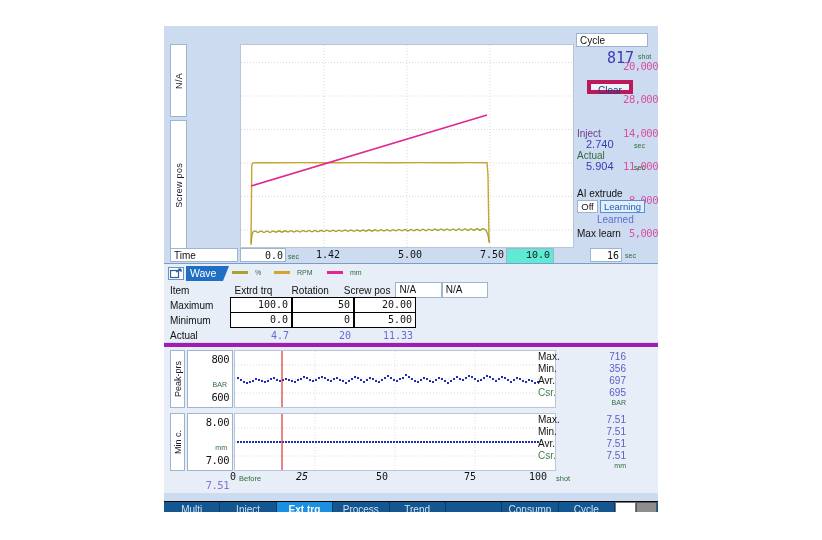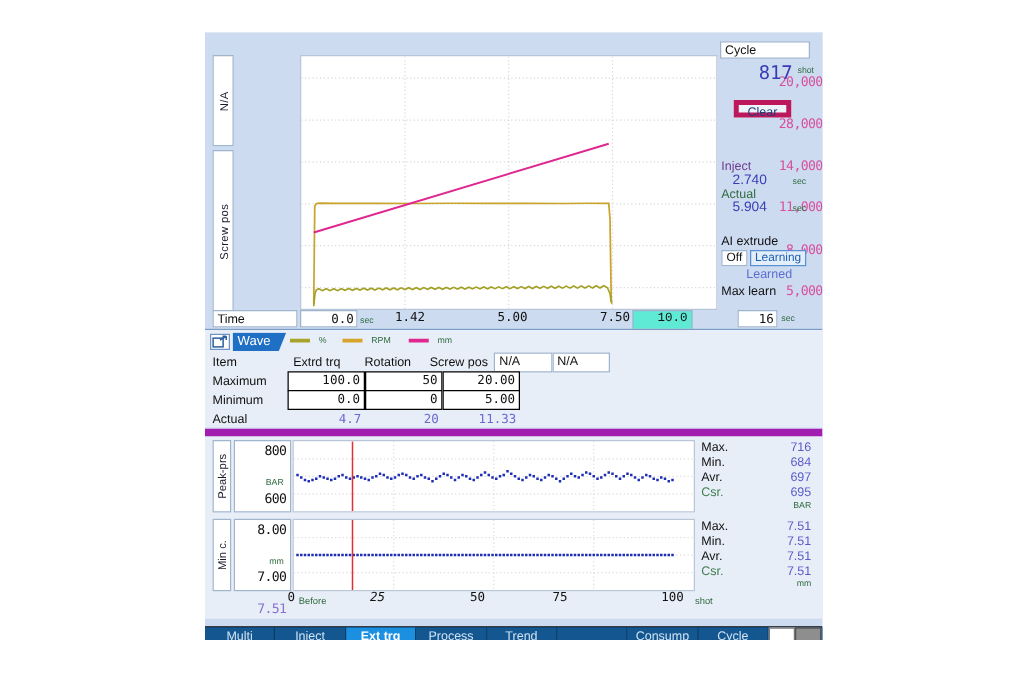--- a/index.html
+++ b/index.html
@@ -363,21 +363,21 @@
     font-family: "Liberation Sans", sans-serif;
   }
 
   
   #trend-area {
     position: absolute;
     left: 0; top: 317px;
     width: 494px;
     height: 146px;
     background: #e8eef7;
-    border-top: 6px solid #a21caf;
+    border-top: 4px solid #a21caf;
   }
   .strip {
     position: absolute;
     left: 0;
     width: 494px;
     height: 60px;
   }
   .strip-axisbox {
     position: absolute;
     left: 6px; top: 0;
@@ -421,21 +421,21 @@
     position: absolute;
     left: 70px; top: 0;
     width: 322px; height: 58px;
     background: #ffffff;
     border: 1px solid #b9c6d8;
     box-sizing: border-box;
     overflow: hidden;
   }
   .strip-stats {
     position: absolute;
-    left: 395px; top: 0;
+    left: 372px; top: 0;
     width: 96px; height: 58px;
   }
   .ss-row {
     position: absolute;
     left: 0;
     width: 96px;
     height: 12px;
   }
   .ss-lbl {
     position: absolute;
@@ -798,21 +798,21 @@
             <line x1="47" y1="0" x2="47" y2="56" stroke="#e03030" stroke-width="1.2"></line>
           </svg>
         </div>
         <div class="strip-stats">
           <div class="ss-row" style="top:1px;">
             <span class="ss-lbl">Max.</span>
             <span class="ss-val">716</span>
           </div>
           <div class="ss-row" style="top:13px;">
             <span class="ss-lbl">Min.</span>
-            <span class="ss-val">684</span>
+            <span class="ss-val">356</span>
           </div>
           <div class="ss-row" style="top:25px;">
             <span class="ss-lbl">Avr.</span>
             <span class="ss-val">697</span>
           </div>
           <div class="ss-row" style="top:37px;">
             <span class="ss-lbl csr">Csr.</span>
             <span class="ss-val">695</span>
           </div>
           <div class="ss-row" style="top:49px;">
@@ -968,21 +968,21 @@
             <span class="ss-unit">mm</span>
           </div>
         </div>
       </div>
 
       <div id="strip-xaxis">
         <span class="sx-tick" style="left:-4px;">0</span>
         <span class="sx-word" style="left:5px;">Before</span>
         <span class="sx-tick" style="left:62px;font-style:italic;">25</span>
         <span class="sx-tick" style="left:142px;">50</span>
-        <span class="sx-tick" style="left:208px;">75</span>
+        <span class="sx-tick" style="left:230px;">75</span>
         <span class="sx-tick" style="left:295px;">100</span>
         <span class="sx-word" style="left:322px;">shot</span>
       </div>
     </div>
 
     <div id="tabbar">
       <div id="tabbar-inner">
         <div class="tab">
           <span>Multi</span>
 

